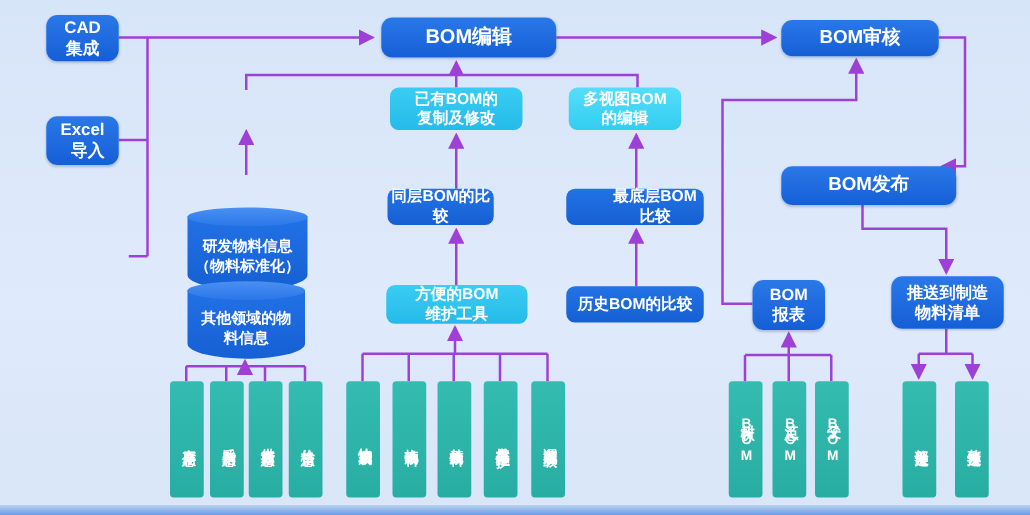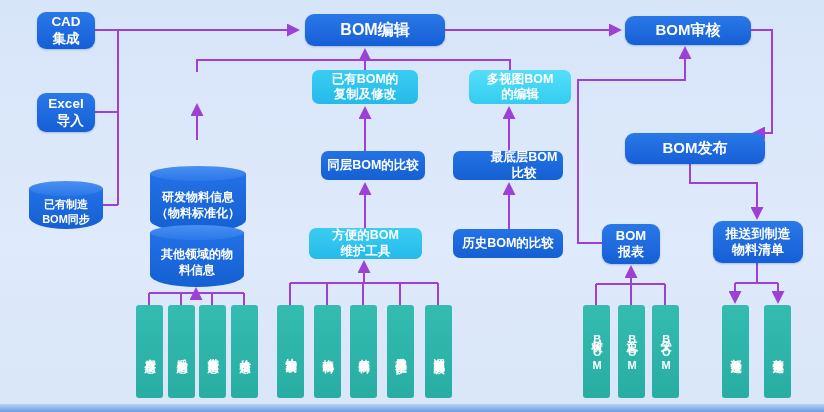--- a/index.html
+++ b/index.html
@@ -106,52 +106,46 @@
       <path d="M757 263 V283 M735 283 H778"></path>
       <path d="M735 283 V302" marker-end="url(#arr)"></path>
       <path d="M778 283 V302" marker-end="url(#arr)"></path>
     </g>
   </svg>
 
   <div class="node b-blue" style="left:37px;top:12px;width:58px;height:37px;font-size:13.5px;">CAD
 集成</div>
   <div class="node b-blue" style="left:37px;top:93px;width:58px;height:39px;font-size:13.5px;text-align:right;">Excel
 导入</div>
-  <div class="cyl" style="left:29px;top:181px;width:74px;height:48px;">
-    <div class="cyl-body"></div>
-    <div class="cyl-top"></div>
-    <div class="cyl-label" style="font-size:11px;">已有制造
-BOM同步</div>
-  </div>
 
   <div class="node b-blue" style="left:305px;top:14px;width:140px;height:32px;font-size:16px;">BOM编辑</div>
   <div class="node b-blue" style="left:625px;top:16px;width:126px;height:29px;font-size:15px;">BOM审核</div>
   <div class="node b-blue" style="left:625px;top:133px;width:140px;height:31px;font-size:15px;">BOM发布</div>
 
   <div class="node b-cyan" style="left:312px;top:70px;width:106px;height:34px;">已有BOM的
 复制及修改</div>
-  <div class="node b-cyan-light" style="left:469px;top:70px;width:102px;height:34px;">多视图BOM
+  <div class="node b-cyan-light" style="left:455px;top:70px;width:90px;height:34px;">多视图BOM
 的编辑</div>
   <div class="node b-cyan" style="left:309px;top:228px;width:113px;height:31px;">方便的BOM
 维护工具</div>
 
   <div class="cyl" style="left:150px;top:140px;width:96px;height:66px;margin-top:26px;">
     <div class="cyl-body"></div>
     <div class="cyl-top"></div>
     <div class="cyl-label">研发物料信息
 （物料标准化）</div>
   </div>
   <div class="cyl" style="left:150px;top:225px;width:94px;height:62px;">
     <div class="cyl-body"></div>
     <div class="cyl-top"></div>
     <div class="cyl-label">其他领域的物
 料信息</div>
   </div>
 
-  <div class="node b-mblue" style="left:321px;top:151px;width:104px;height:29px;">同层BOM的比较</div>
+  <div class="node b-mblue" style="left:310px;top:151px;width:85px;height:29px;">同层BOM的比较</div>
   <div class="node b-mblue" style="left:453px;top:151px;width:110px;height:29px;padding-left:32px;">最底层BOM比较</div>
   <div class="node b-mblue" style="left:453px;top:229px;width:110px;height:29px;">历史BOM的比较</div>
 
   <div class="node b-blue" style="left:602px;top:224px;width:58px;height:40px;font-size:13px;">BOM
 报表</div>
   <div class="node b-blue" style="left:713px;top:221px;width:90px;height:42px;font-size:13px;">推送到制造
 物料清单</div>
 
   <div class="node b-teal" style="left:136px;top:305px;width:27px;height:93px;">库存信息</div>
   <div class="node b-teal" style="left:168px;top:305px;width:27px;height:93px;">采购信息</div>

